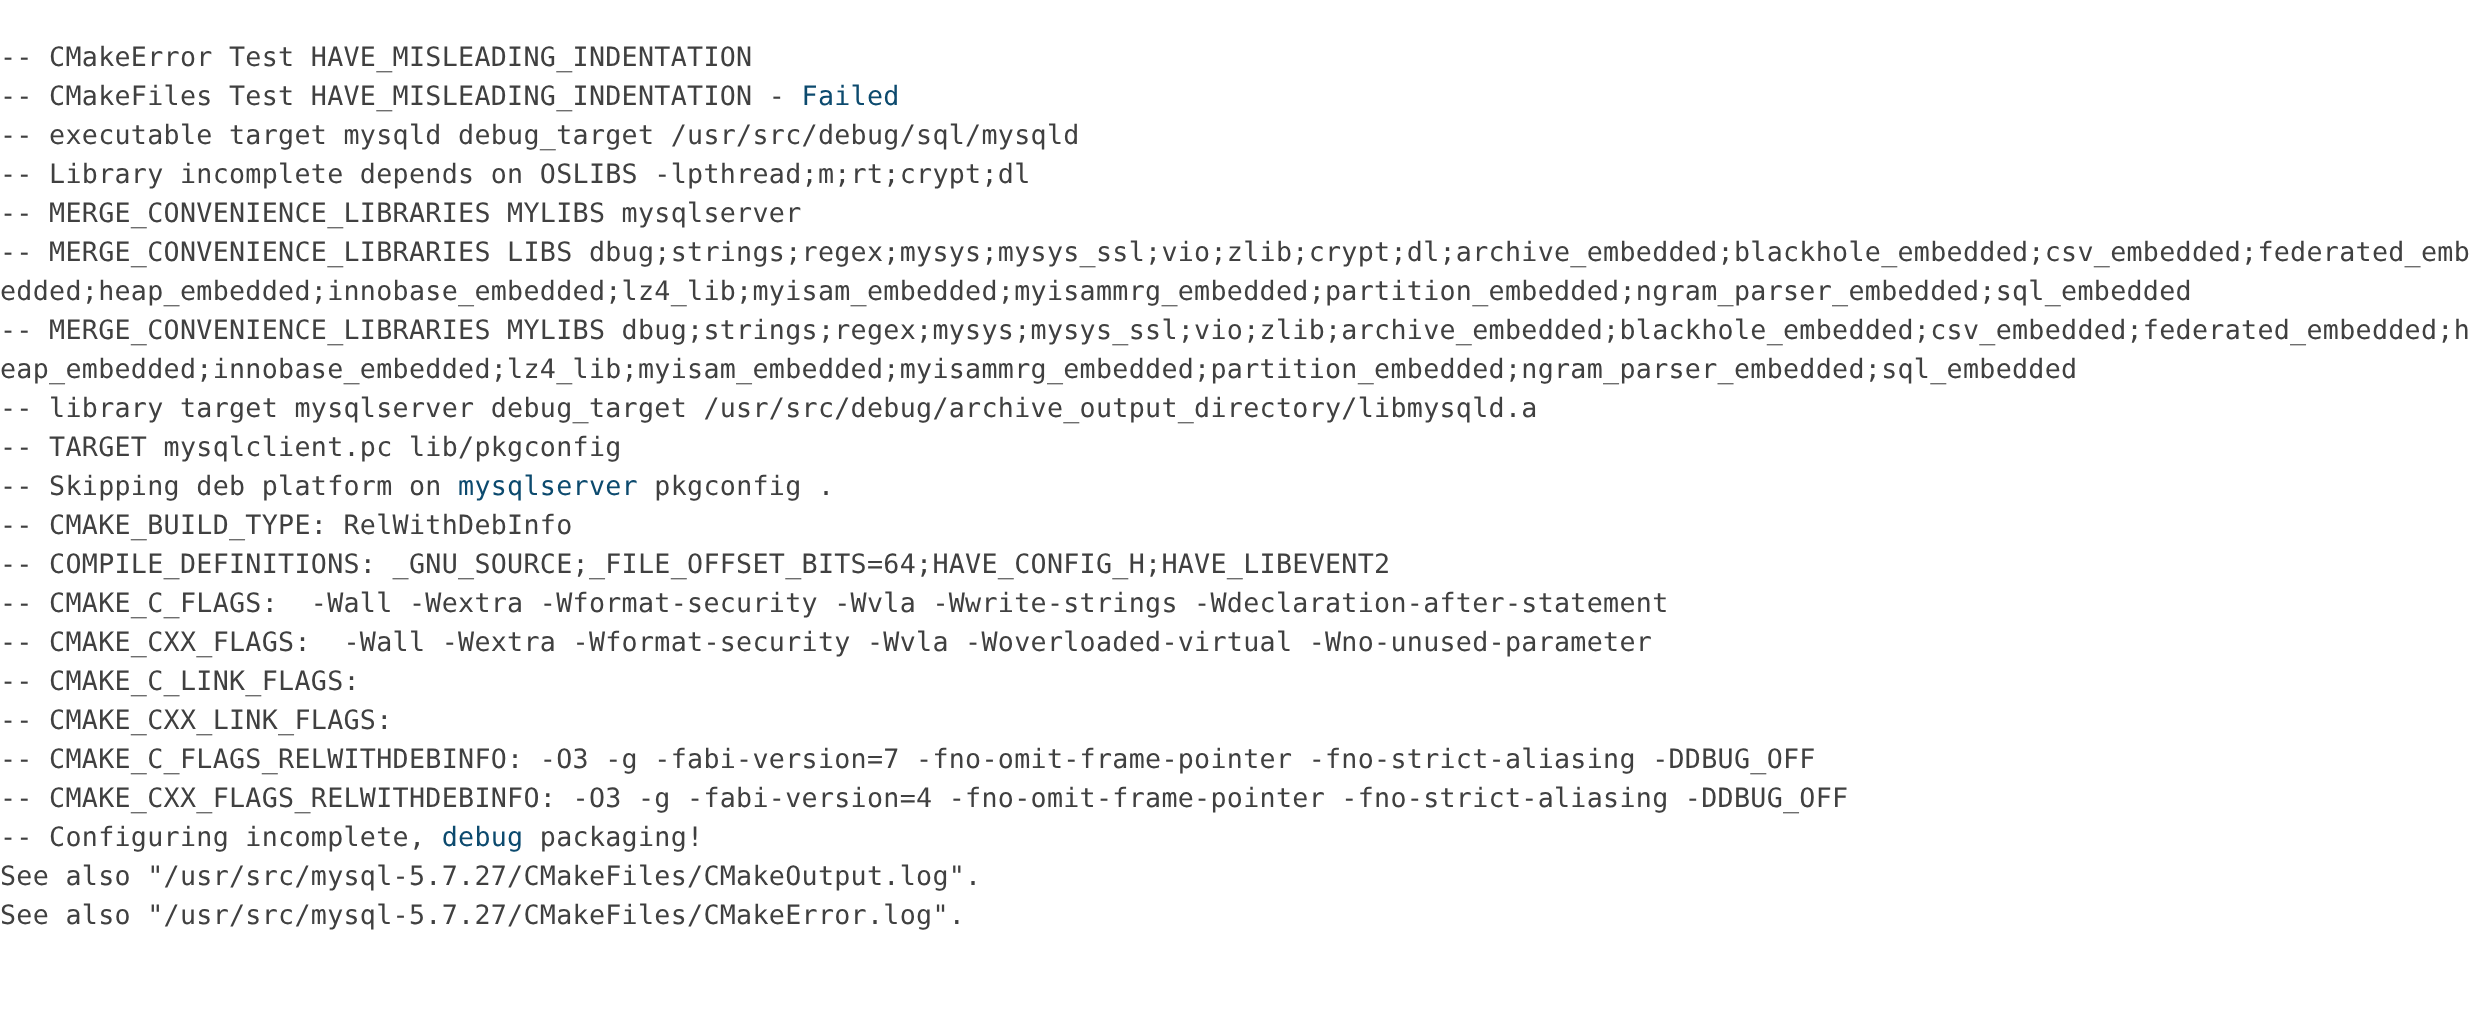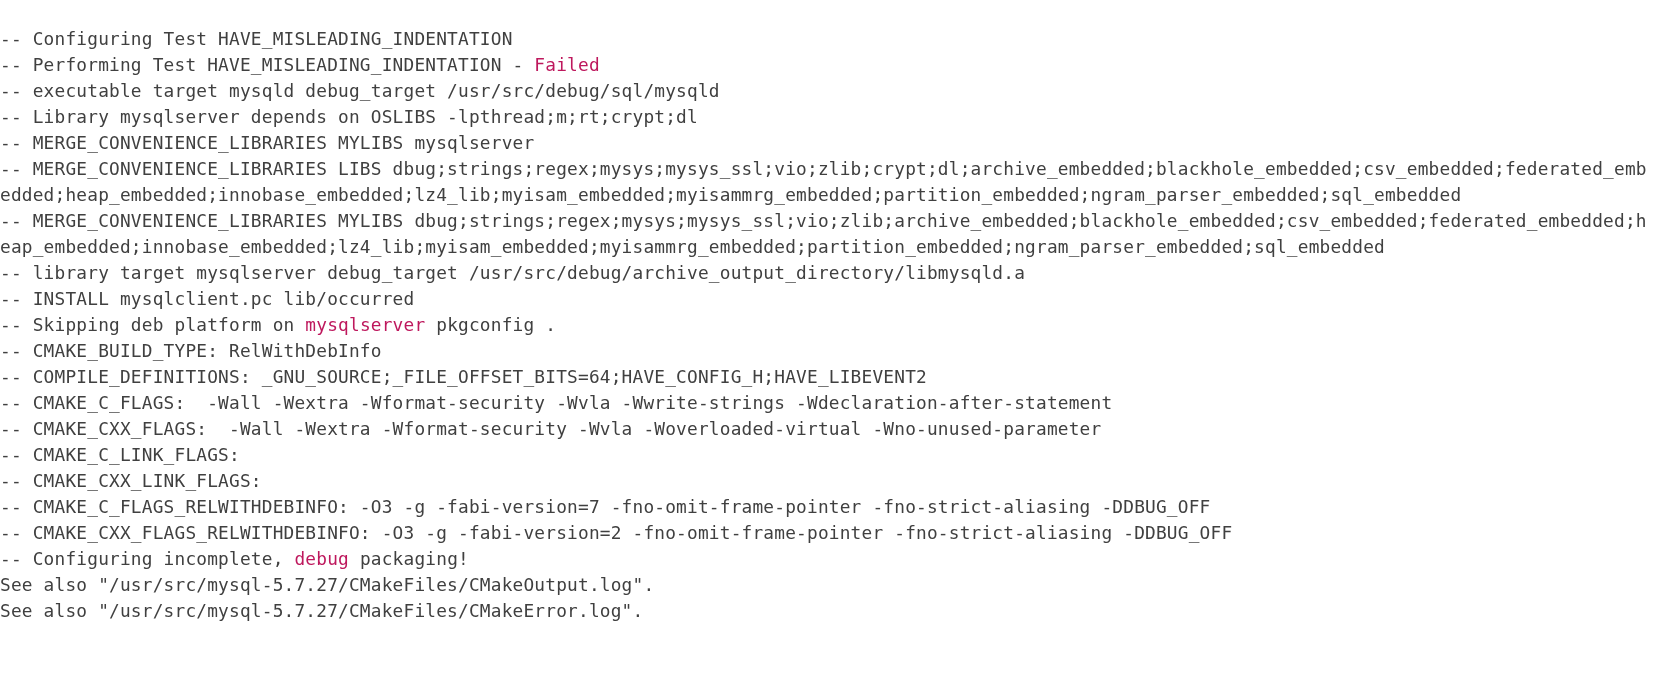--- a/index.html
+++ b/index.html
@@ -11,44 +11,44 @@
       background: #ffffff;
       color: #404040;
       white-space: pre-wrap;
       word-break: break-all;
       letter-spacing: 0.2px;
     }
     .term {
       padding: 0;
     }
     .hl {
-      color: #be185d;
+      color: #0c4a6e;
       font-weight: 500;
     }
   </style>
 </head>
 <body>
-<div class="term"><span>-- Configuring Test HAVE_MISLEADING_INDENTATION</span>
-<span>-- Performing Test HAVE_MISLEADING_INDENTATION - </span><span class="hl">Failed</span>
+<div class="term"><span>-- CMakeError Test HAVE_MISLEADING_INDENTATION</span>
+<span>-- CMakeFiles Test HAVE_MISLEADING_INDENTATION - </span><span class="hl">Failed</span>
 <span>-- executable target mysqld debug_target /usr/src/debug/sql/mysqld</span>
-<span>-- Library mysqlserver depends on OSLIBS -lpthread;m;rt;crypt;dl</span>
+<span>-- Library incomplete depends on OSLIBS -lpthread;m;rt;crypt;dl</span>
 <span>-- MERGE_CONVENIENCE_LIBRARIES MYLIBS mysqlserver</span>
 <span>-- MERGE_CONVENIENCE_LIBRARIES LIBS dbug;strings;regex;mysys;mysys_ssl;vio;zlib;crypt;dl;archive_embedded;blackhole_embedded;csv_embedded;federated_embedded;heap_embedded;innobase_embedded;lz4_lib;myisam_embedded;myisammrg_embedded;partition_embedded;ngram_parser_embedded;sql_embedded</span>
 <span>-- MERGE_CONVENIENCE_LIBRARIES MYLIBS dbug;strings;regex;mysys;mysys_ssl;vio;zlib;archive_embedded;blackhole_embedded;csv_embedded;federated_embedded;heap_embedded;innobase_embedded;lz4_lib;myisam_embedded;myisammrg_embedded;partition_embedded;ngram_parser_embedded;sql_embedded</span>
 <span>-- library target mysqlserver debug_target /usr/src/debug/archive_output_directory/libmysqld.a</span>
-<span>-- INSTALL mysqlclient.pc lib/occurred</span>
+<span>-- TARGET mysqlclient.pc lib/pkgconfig</span>
 <span>-- Skipping deb platform on </span><span class="hl">mysqlserver</span><span> pkgconfig .</span>
 <span>-- CMAKE_BUILD_TYPE: RelWithDebInfo</span>
 <span>-- COMPILE_DEFINITIONS: _GNU_SOURCE;_FILE_OFFSET_BITS=64;HAVE_CONFIG_H;HAVE_LIBEVENT2</span>
 <span>-- CMAKE_C_FLAGS:  -Wall -Wextra -Wformat-security -Wvla -Wwrite-strings -Wdeclaration-after-statement</span>
 <span>-- CMAKE_CXX_FLAGS:  -Wall -Wextra -Wformat-security -Wvla -Woverloaded-virtual -Wno-unused-parameter</span>
 <span>-- CMAKE_C_LINK_FLAGS:</span>
 <span>-- CMAKE_CXX_LINK_FLAGS:</span>
 <span>-- CMAKE_C_FLAGS_RELWITHDEBINFO: -O3 -g -fabi-version=7 -fno-omit-frame-pointer -fno-strict-aliasing -DDBUG_OFF</span>
-<span>-- CMAKE_CXX_FLAGS_RELWITHDEBINFO: -O3 -g -fabi-version=2 -fno-omit-frame-pointer -fno-strict-aliasing -DDBUG_OFF</span>
+<span>-- CMAKE_CXX_FLAGS_RELWITHDEBINFO: -O3 -g -fabi-version=4 -fno-omit-frame-pointer -fno-strict-aliasing -DDBUG_OFF</span>
 <span>-- Configuring incomplete, </span><span class="hl">debug</span><span> packaging!</span>
 <span>See also "/usr/src/mysql-5.7.27/CMakeFiles/CMakeOutput.log".</span>
 <span>See also "/usr/src/mysql-5.7.27/CMakeFiles/CMakeError.log".</span></div>
 
 
 
 
 
 
 </body></html>

